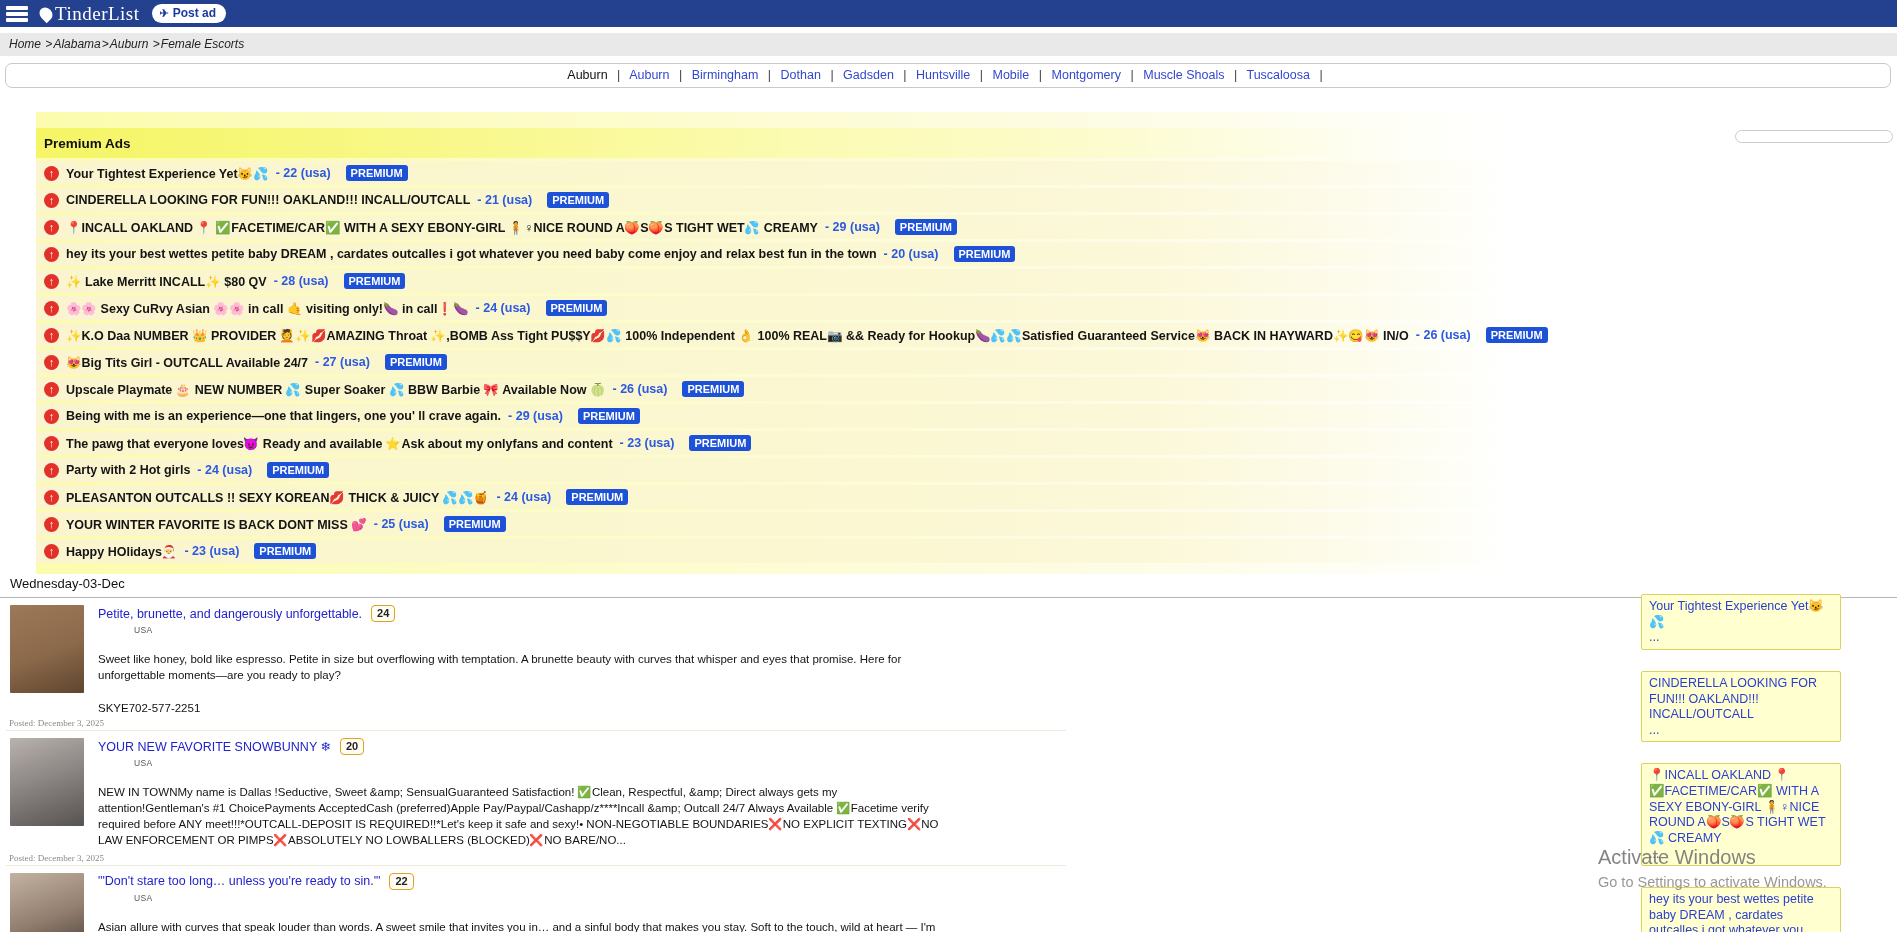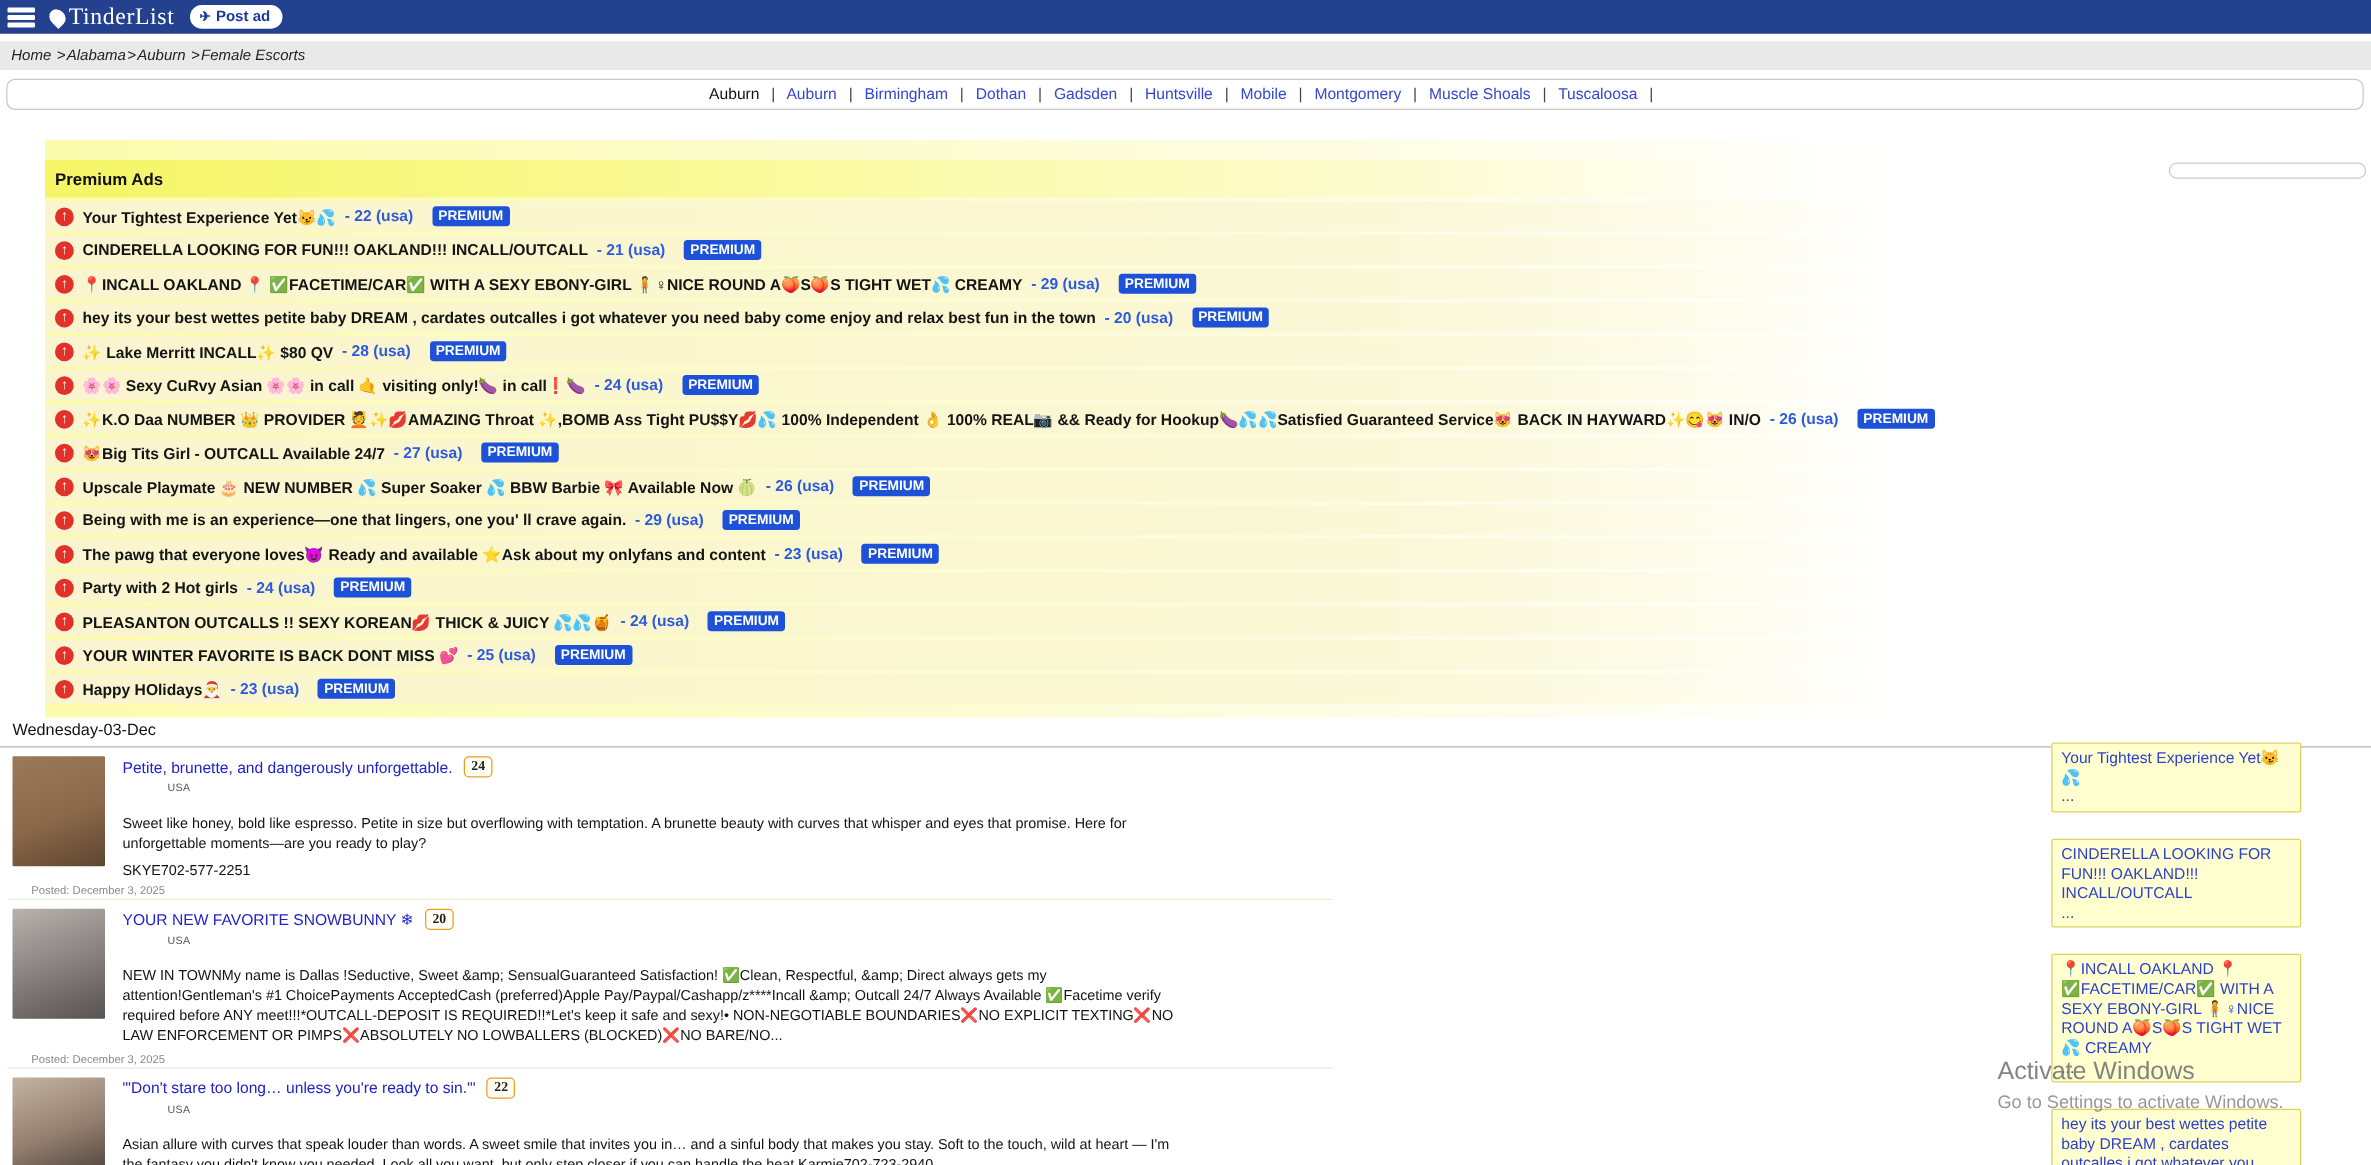--- a/index.html
+++ b/index.html
@@ -86,26 +86,26 @@
   .post { position:relative; padding:7px 0 16px 92px; min-height:100px; }
   .post + .post { border-top:1px solid #ebebd9; }
   .thumb { position:absolute; left:4px; top:7px; width:74px; height:88px; border-radius:1px; cursor:pointer; }
   .t1 { background:linear-gradient(160deg,#9c7a58 0%, #8a684a 55%, #5f452f 100%); }
   .t2 { background:linear-gradient(160deg,#b9b2ae 0%, #8d8785 45%, #575351 100%); }
   .t3 { background:linear-gradient(160deg,#c3b2a2 0%, #937f70 50%, #403630 100%); }
   .post-title-row { display:flex; align-items:center; gap:9px; }
   .post-title { color:#2222cc; font-size:12.5px; text-decoration:none; cursor:pointer; }
   .age-badge {
     border:1.5px solid #e0a21f; border-radius:4px; background:#fffdf4;
-    font-size:11px; font-weight:bold; padding:0 5px; line-height:15px; color:#222;font-family:Liberation Serif, serif;
+    font-size:11px; font-weight:bold; padding:0 5px; line-height:15px; color:#222;
   }
   .country { font-size:8.5px; color:#555; margin-top:3px; letter-spacing:0.3px;padding-left:36px; }
   .desc { font-size:11.5px; line-height:1.4; margin-top:16px; width:845px; color:#131313; }
-  .contact { font-size:11.5px; margin-top:8px; }
-  .posted { position:absolute; left:19px; bottom:2px; font-size:9px; color:#8a8a8a; }
+  .contact { font-size:11.5px; margin-top:19px; }
+  .posted { position:absolute; left:3px; bottom:2px; font-size:9px; color:#8a8a8a;font-family:Liberation Serif, serif; }
 
   
   .sidebar { position:absolute; left:1641px; top:594px; width:200px; }
   .side-box {
     background:#ffffcf; border:1px solid #ddd25e; border-radius:2px;
     padding:4px 7px 3px 7px; margin-bottom:21px;
     font-size:12.5px; line-height:1.25; color:#2b3fd2; cursor:pointer;
   }
   .side-box .dots { display:block; color:#2b3fd2; }
 

